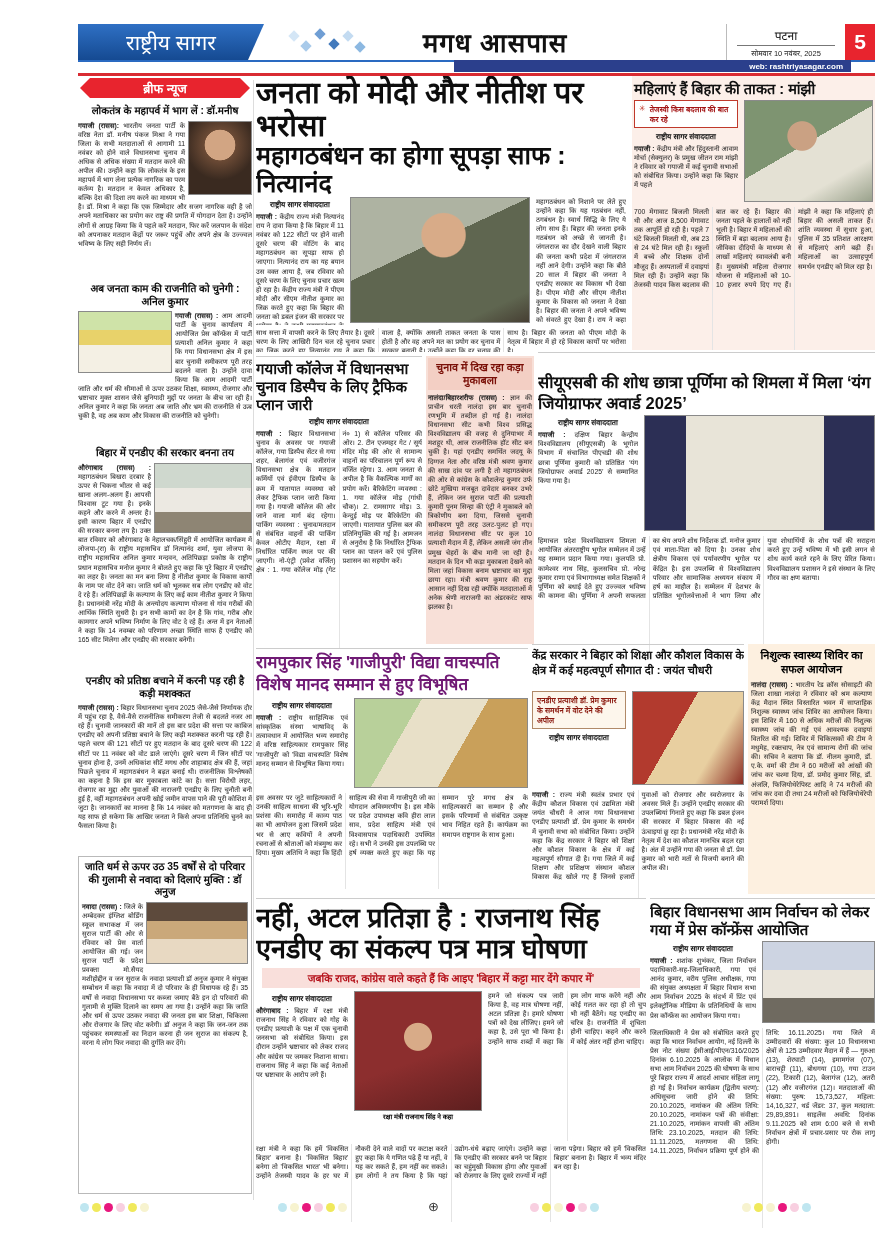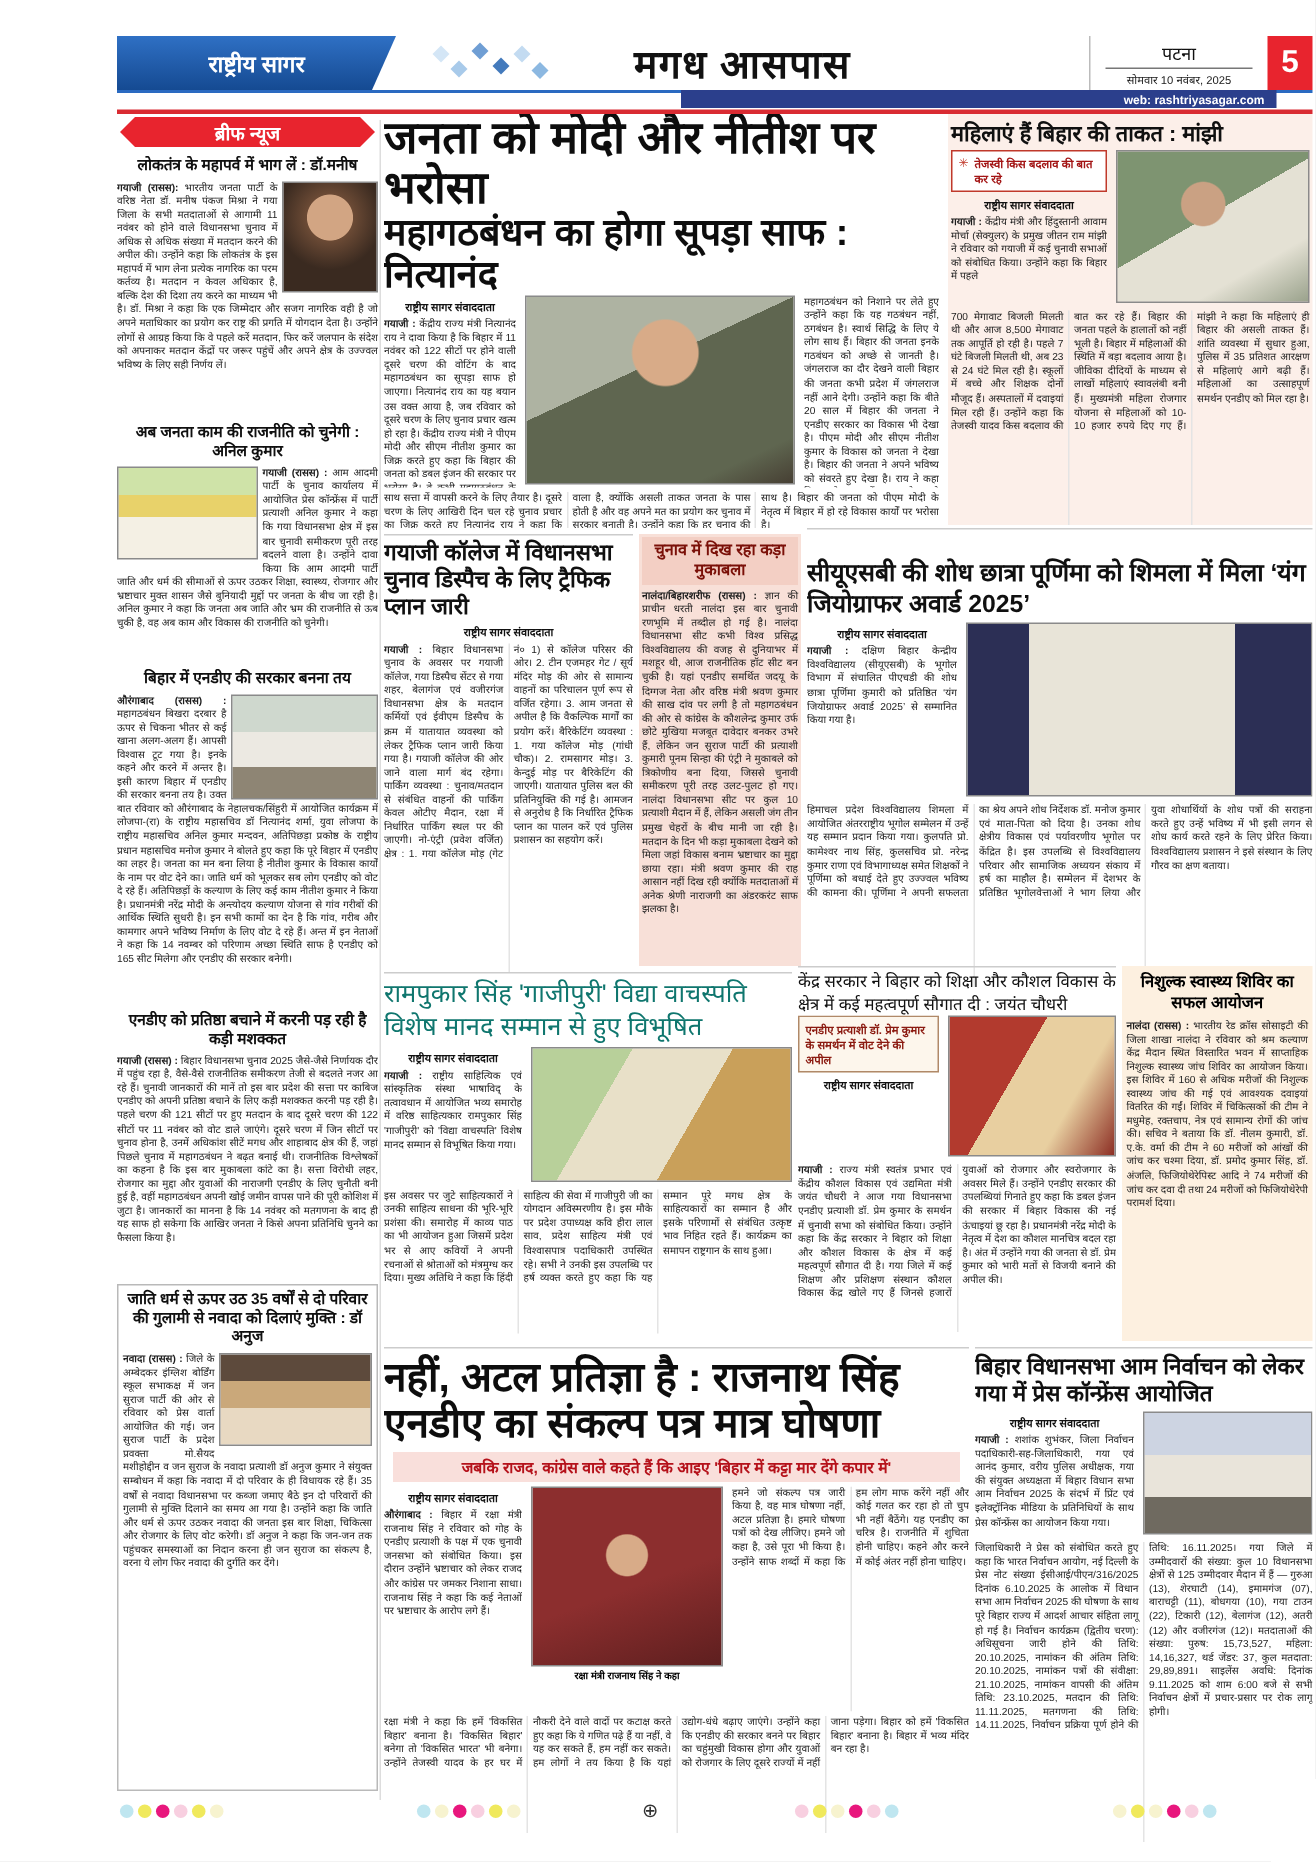--- a/index.html
+++ b/index.html
@@ -1,21 +1,21 @@
 <!DOCTYPE html>
 <html><head>
 <meta charset="utf-8">
 <style>
   html,body{margin:0;padding:0;background:#e9e9e9;}
   #page{position:relative;width:877px;height:1241px;background:#ffffff;margin:0 auto;
         font-family:"Liberation Sans","DejaVu Sans",sans-serif;overflow:hidden;}
   .abs{position:absolute;overflow:hidden;}
   
   .mh-band{position:absolute;left:78px;top:24px;width:797px;height:36px;display:flex;align-items:stretch;border-bottom:2px solid #2a6ac1;}
-  .logo-box{width:186px;background:linear-gradient(180deg,#2f70c4,#154a92);color:#fff;font-size:15px;font-weight:bold;
+  .logo-box{width:186px;background:linear-gradient(180deg,#2f70c4,#154a92);color:#fff;font-size:21px;font-weight:normal;
             display:flex;align-items:center;justify-content:center;clip-path:polygon(0 0,100% 0,calc(100% - 16px) 100%,0 100%);}
   .mh-mid{flex:1;position:relative;display:flex;align-items:center;justify-content:center;}
   .diamonds{position:absolute;left:26px;top:4px;width:120px;height:28px;}
   .dia{position:absolute;width:8px;height:8px;transform:rotate(45deg);opacity:.9;}
   .mh-title{font-size:26px;font-weight:800;color:#111;letter-spacing:1px;}
   .mh-right{width:118px;display:flex;flex-direction:column;justify-content:center;text-align:center;border-left:1px solid #bbb;}
   .mh-ed{font-size:12px;font-weight:normal;color:#111;border-bottom:1px solid #777;margin:0 10px;padding-bottom:1px;}
   .mh-date{font-size:7.5px;color:#222;padding-top:2px;}
   .page-num{width:30px;background:#e8242e;color:#fff;font-size:21px;font-weight:bold;display:flex;align-items:center;justify-content:center;}
   .web-strip{position:absolute;left:454px;top:60px;width:397px;height:12px;background:#2b3f8c;color:#fff;font-size:8px;
@@ -42,22 +42,22 @@
   .hl-sm{font-size:10.3px;font-weight:800;text-align:center;line-height:1.22;color:#101010;margin:1px 0 3px 0;}
   .ph-r{float:right;margin:0 0 2px 3px;}
   .ph-l{float:left;margin:0 3px 2px 0;}
   .boxed{border:1px solid #b9b9b9;padding:3px;}
   
   .hl-main1{font-size:30px;font-weight:700;line-height:1.1;color:#0d0d0d;}
   .hl-main2{font-size:25px;font-weight:800;line-height:1.1;color:#0d0d0d;margin-bottom:0;}
   .hl-manjhi{font-size:14.5px;font-weight:800;color:#101010;margin-bottom:2px;}
   .hl-md{font-size:15px;font-weight:800;line-height:1.2;color:#101010;margin-bottom:2px;}
   .hl-award{font-size:16.5px;font-weight:800;line-height:1.25;color:#101010;margin-bottom:2px;}
-  .hl-ramp{font-size:17px;font-weight:400;line-height:1.3;color:#0f766e;margin-bottom:2px;}
-  .hl-jay{font-size:11.2px;font-weight:400;line-height:1.3;color:#101010;margin-bottom:0;}
+  .hl-ramp{font-size:17px;font-weight:700;line-height:1.3;color:#701a75;margin-bottom:2px;}
+  .hl-jay{font-size:11.2px;font-weight:700;line-height:1.3;color:#101010;margin-bottom:14px;}
   .hl-health{font-size:11px;font-weight:800;text-align:center;line-height:1.25;margin:2px 0 3px 0;}
   .hl-rajnath{font-size:27px;font-weight:800;line-height:1.15;color:#0d0d0d;}
   .hl-contest{font-size:10.8px;font-weight:800;text-align:center;color:#7a1008;background:#f3cfc4;padding:3px 2px;line-height:1.2;}
   .subhead-strip{background:#f9dfdb;color:#b5121b;font-size:10.5px;font-weight:800;text-align:center;padding:3px 2px;margin:3px 6px;}
   
   .alert-box{border:1.5px solid #c0392b;background:#fff;color:#a31515;font-size:7.6px;font-weight:bold;
              padding:3px 4px;display:flex;gap:4px;align-items:flex-start;margin-bottom:3px;}
   .star{color:#c0392b;font-size:8px;}
   .appeal-box{border:1px solid #b08968;background:#fdf6ec;color:#8b1a10;font-size:7.6px;font-weight:bold;
               text-align:left;padding:3px 4px;margin-bottom:3px;}

